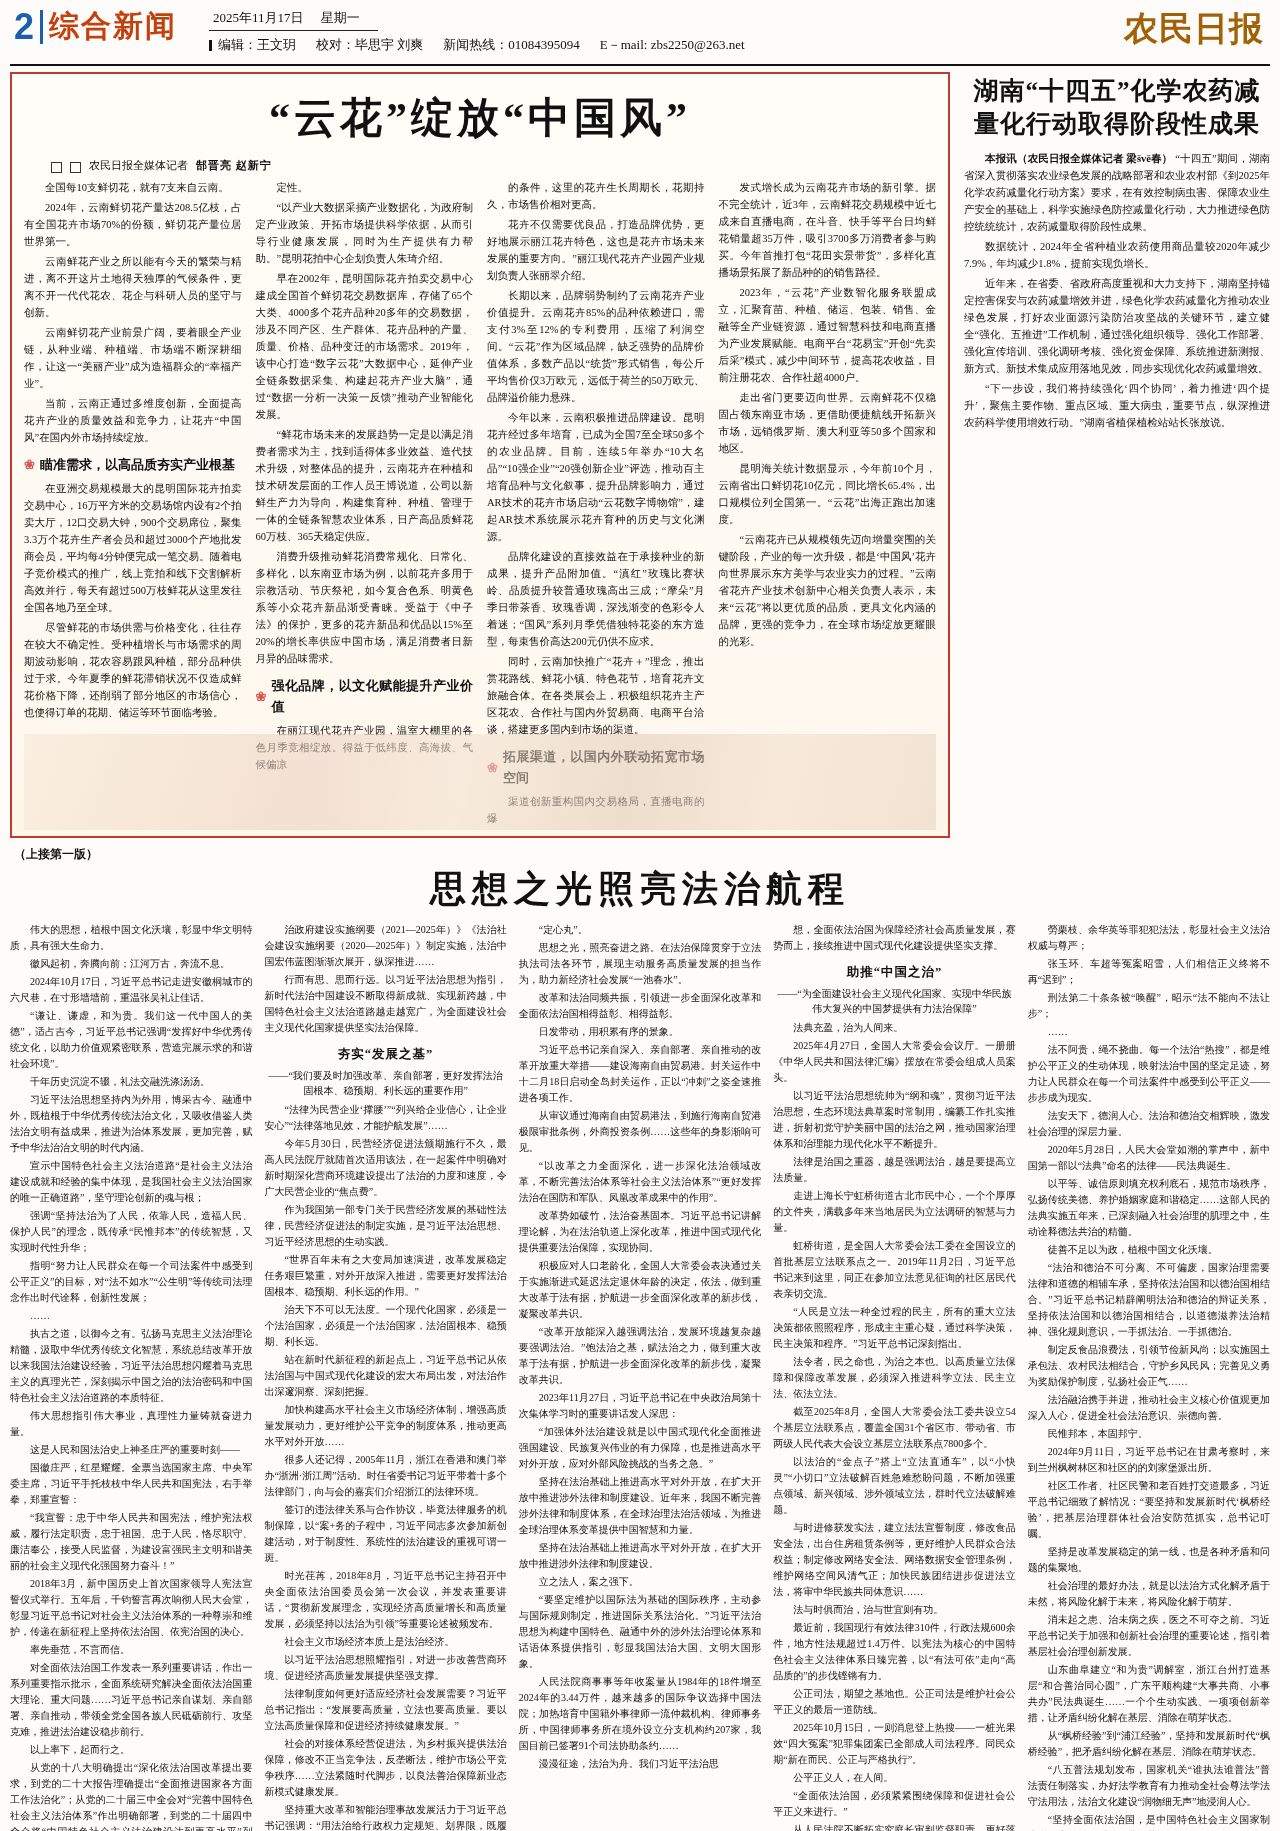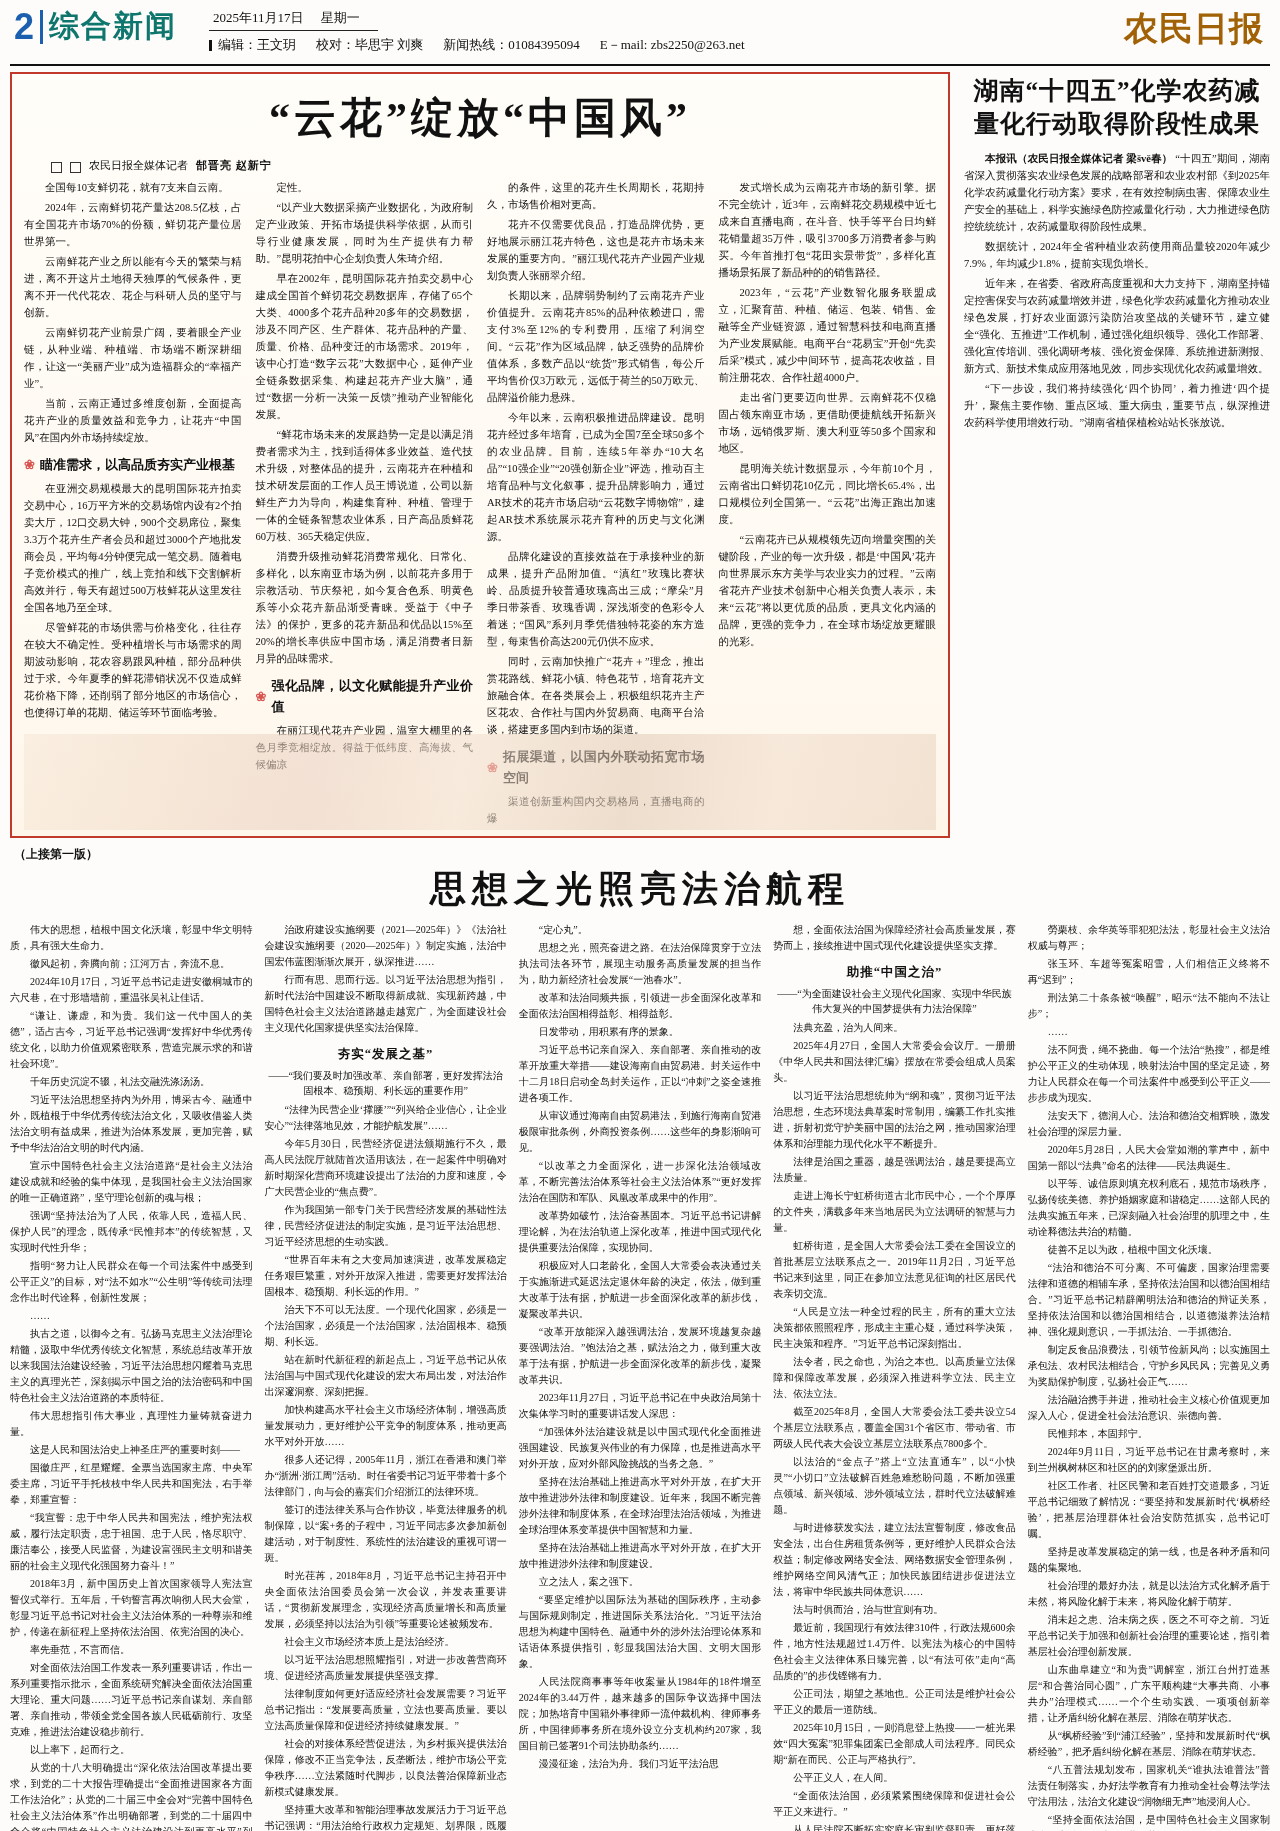--- a/index.html
+++ b/index.html
@@ -14,21 +14,21 @@
   .page{position:relative;width:1280px;height:1831px;box-sizing:border-box;padding:0 10px;}
 
   
   .masthead{display:flex;align-items:flex-start;height:62px;padding-top:6px;box-sizing:border-box;}
   .folio{display:flex;align-items:center;gap:6px;flex:0 0 auto;padding-left:4px;}
   .folio-num{
     font-family:"Liberation Sans",sans-serif;
     font-size:36px;font-weight:bold;color:#1b5fae;line-height:1;
   }
   .folio-bar{width:3px;height:34px;background:#1b5fae;}
-  .folio-title{font-size:30px;font-weight:bold;letter-spacing:2px;color:#0f766e;}
+  .folio-title{font-size:30px;font-weight:bold;letter-spacing:2px;color:#c2410c;}
   .mast-mid{flex:1 1 auto;padding-left:32px;padding-top:2px;}
   .mast-date{font-size:13px;border-bottom:1px solid #222;display:inline-block;padding:0 4px 3px 4px;}
   .mast-date span{margin-right:14px;}
   .mast-credits{font-size:13px;margin-top:5px;display:flex;align-items:center;gap:0;}
   .mast-credits .blk{display:inline-block;width:3px;height:11px;background:#111;margin-right:6px;}
   .mast-credits em{font-style:normal;margin-right:20px;}
   .nameplate{flex:0 0 auto;text-align:right;padding-right:6px;}
   .nameplate-cn{font-size:34px;font-weight:bold;letter-spacing:1px;font-family:"Liberation Serif",serif;color:#a16207;}
 
   .mast-rule{height:2px;background:#111;margin:2px 0 6px 0;}
@@ -320,21 +320,21 @@
       <p>徒善不足以为政，植根中国文化沃壤。</p>
       <p>“法治和德治不可分离、不可偏废，国家治理需要法律和道德的相辅车承，坚持依法治国和以德治国相结合。”习近平总书记精辟阐明法治和德治的辩证关系，坚持依法治国和以德治国相结合，以道德滋养法治精神、强化规则意识，一手抓法治、一手抓德治。</p>
       <p>制定反食品浪费法，引领节俭新风尚；以实施国土承包法、农村民法相结合，守护乡风民风；完善见义勇为奖励保护制度，弘扬社会正气……</p>
       <p>法治融治携手并进，推动社会主义核心价值观更加深入人心，促进全社会法治意识、崇德向善。</p>
       <p>民惟邦本，本固邦宁。</p>
       <p>2024年9月11日，习近平总书记在甘肃考察时，来到兰州枫树林区和社区的的刘家堡派出所。</p>
       <p>社区工作者、社区民警和老百姓打交道最多，习近平总书记细致了解情况：“要坚持和发展新时代‘枫桥经验’，把基层治理群体社会治安防范抓实，总书记叮嘱。</p>
       <p>坚持是改革发展稳定的第一线，也是各种矛盾和问题的集聚地。</p>
       <p>社会治理的最好办法，就是以法治方式化解矛盾于未然，将风险化解于未来，将风险化解于萌芽。</p>
       <p>消未起之患、治未病之疾，医之不可夺之前。习近平总书记关于加强和创新社会治理的重要论述，指引着基层社会治理创新发展。</p>
-      <p>山东曲阜建立“和为贵”调解室，浙江台州打造基层“和合善治同心圆”，广东平顺构建“大事共商、小事共办”治理模式……一个个生动实践、一项项创新举措，让矛盾纠纷化解在基层、消除在萌芽状态。</p>
+      <p>山东曲阜建立“和为贵”调解室，浙江台州打造基层“和合善治同心圆”，广东平顺构建“大事共商、小事共办”民法典诞生……一个个生动实践、一项项创新举措，让矛盾纠纷化解在基层、消除在萌芽状态。</p>
       <p>从“枫桥经验”到“浦江经验”，坚持和发展新时代“枫桥经验”，把矛盾纠纷化解在基层、消除在萌芽状态。</p>
       <p>“八五普法规划发布，国家机关“谁执法谁普法”普法责任制落实，办好法学教育有力推动全社会尊法学法守法用法，法治文化建设“润物细无声”地浸润人心。</p>
       <p>“坚持全面依法治国，是中国特色社会主义国家制度和国家治理体系的显著优势。”</p>
 
     </div>
 
   </div>
 </div>
 
 </body></html>

